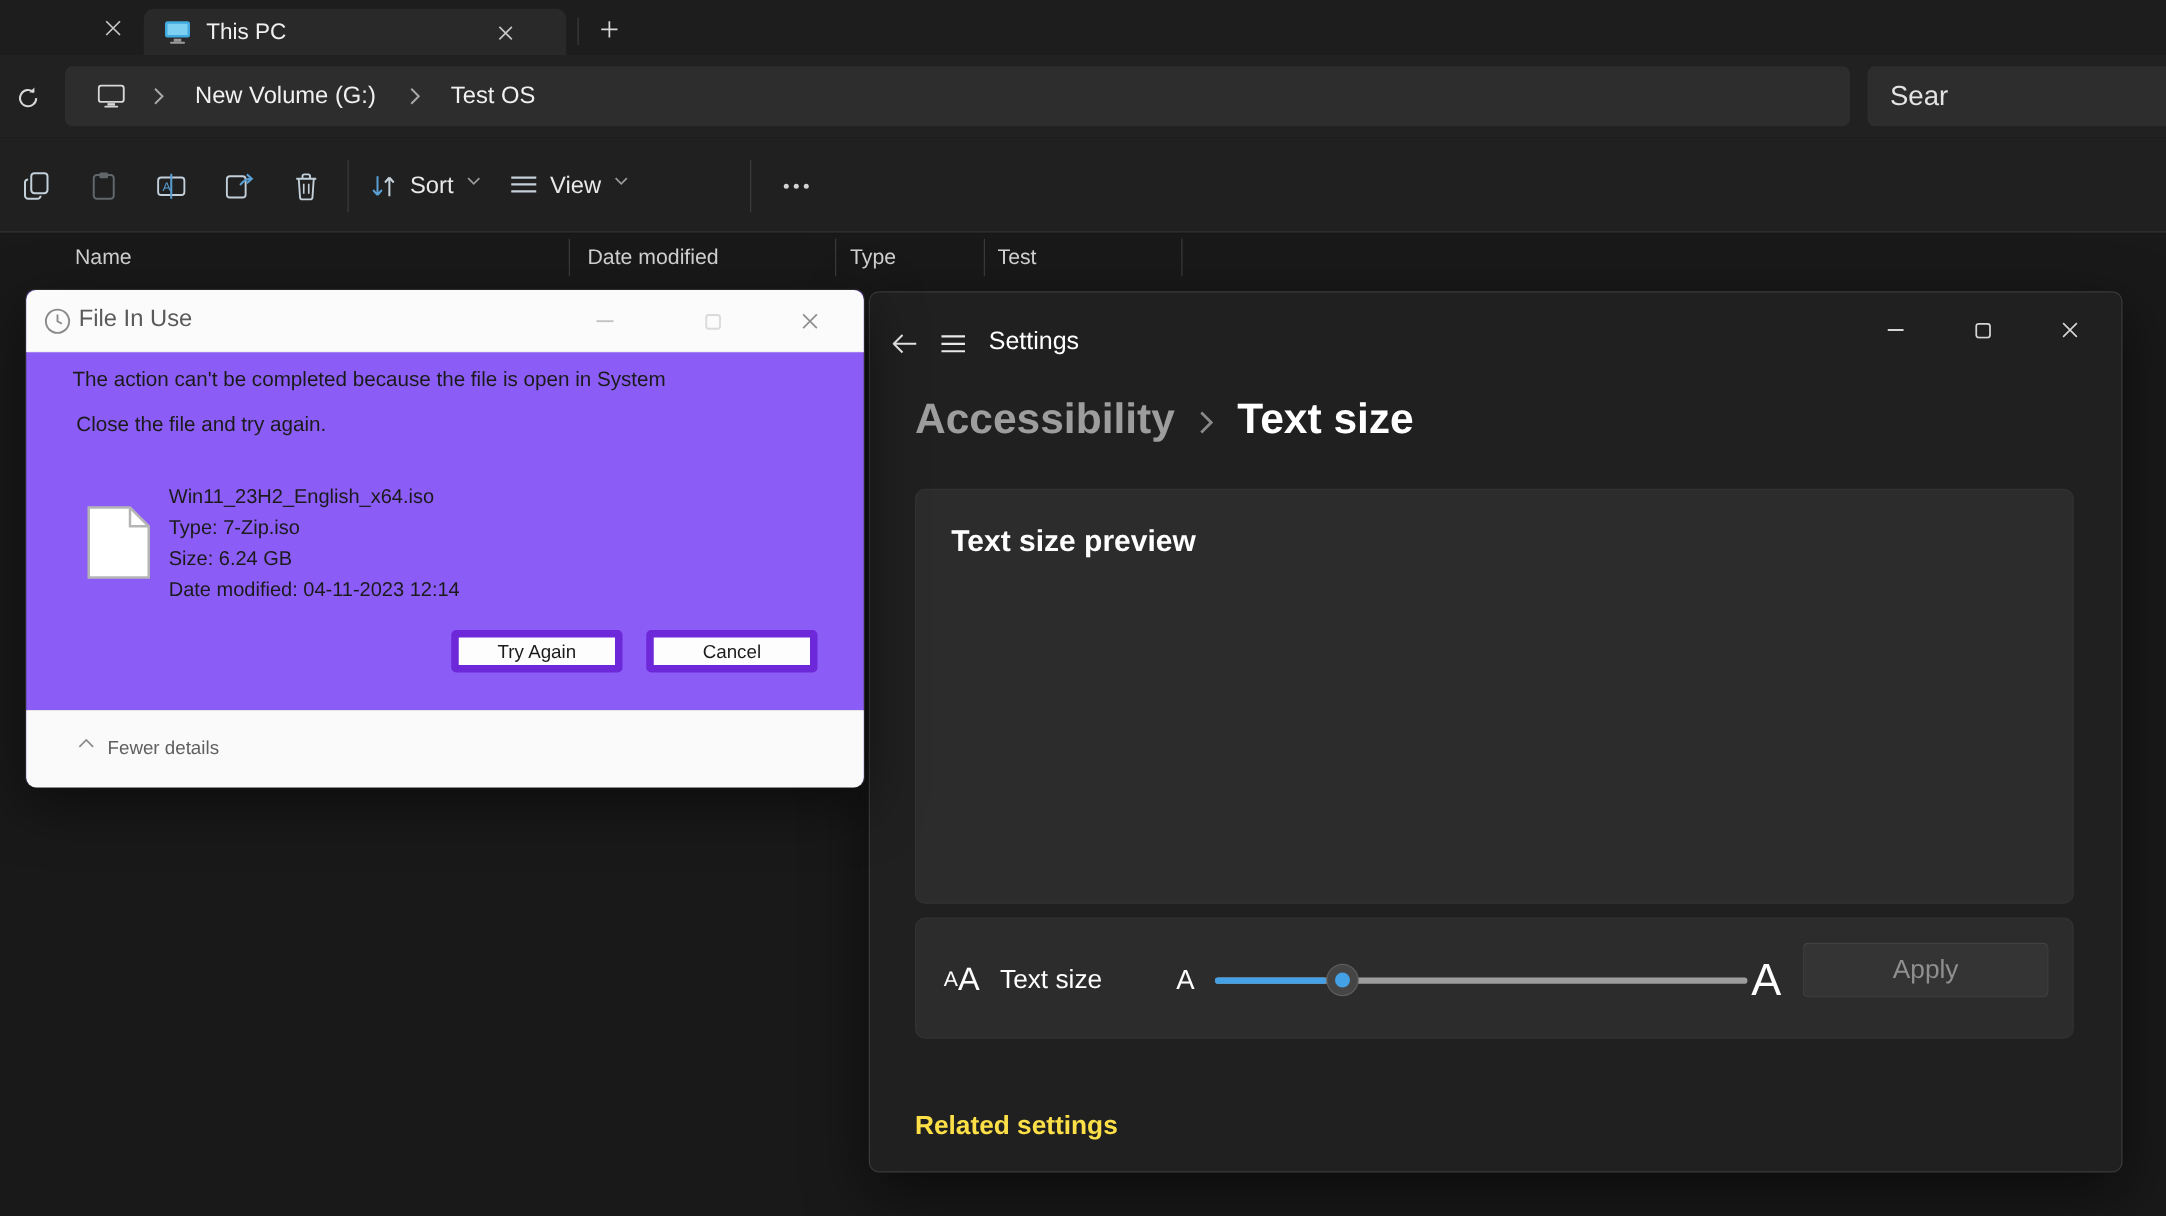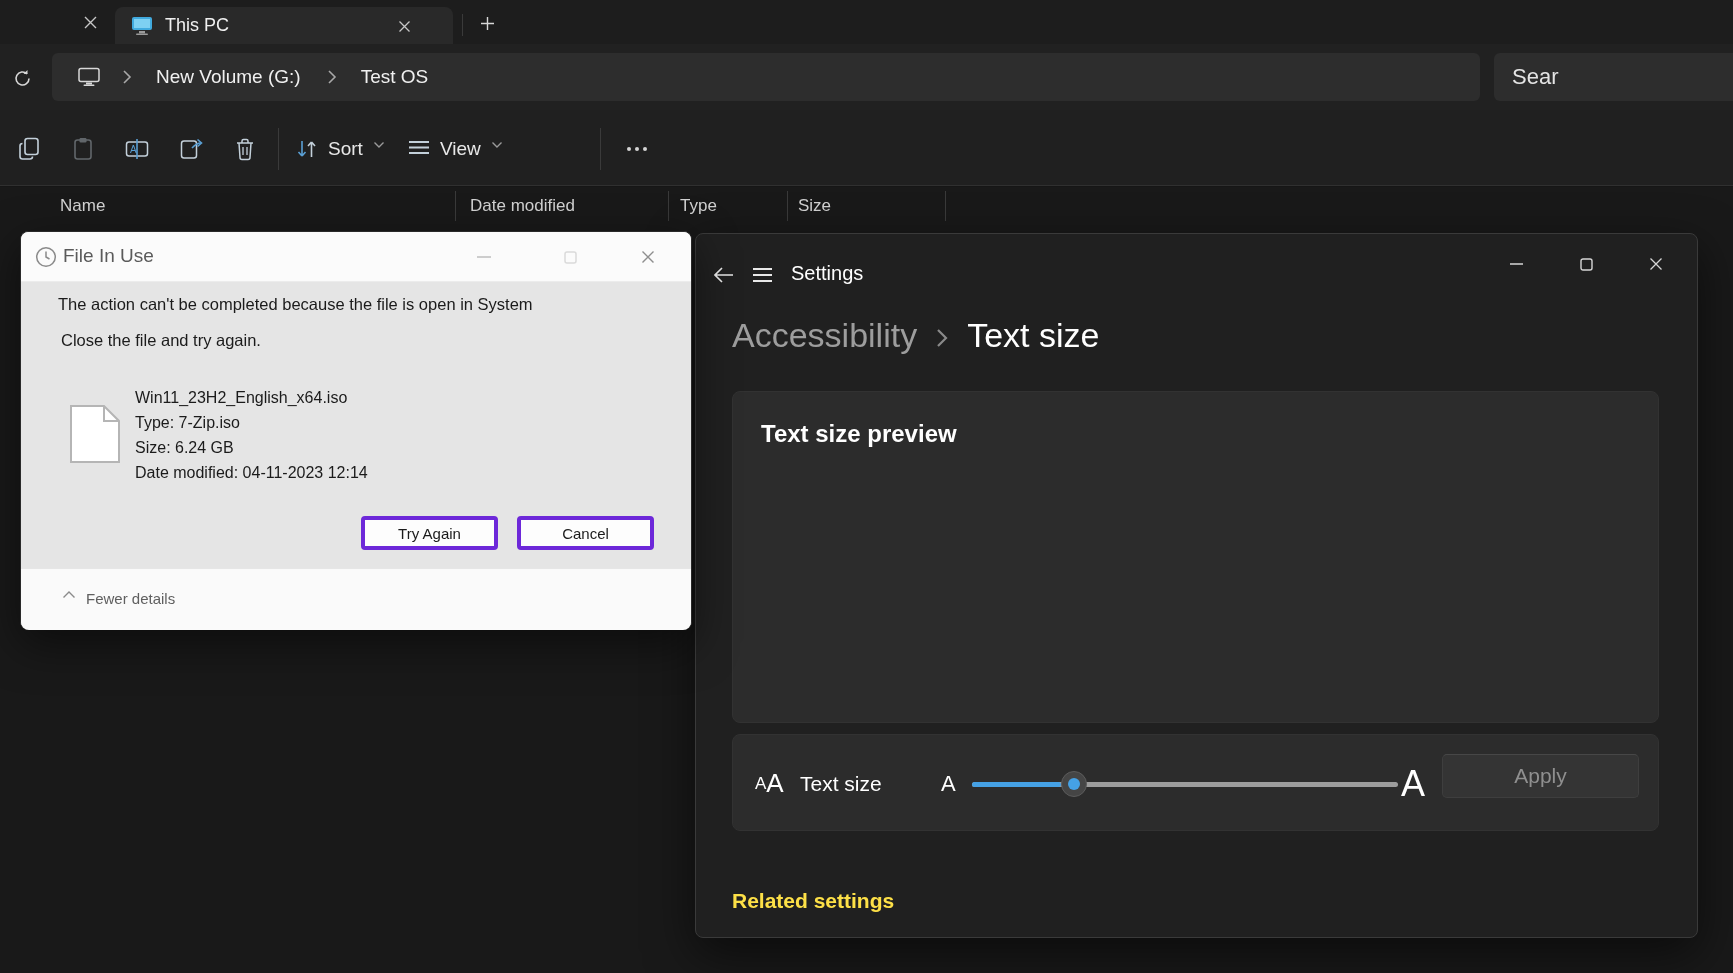--- a/index.html
+++ b/index.html
@@ -33,49 +33,49 @@
   .tool-group { position:absolute; top:20px; height:38px; display:flex; align-items:center; color:#e8e8e8; font-size:19px; }
   .tool-group .gchev { margin-left:10px; color:#9a9a9a; margin-top:-8px; }
   .tool-group .glabel { margin-left:10px; }
 
   .contentpane { position:absolute; left:0; top:187px; width:1733px; height:786px; background:#191919; }
   .colheaders { position:absolute; left:0; top:0; width:1733px; height:40px; color:#d2d2d2; font-size:17px; }
   .colheader { position:absolute; top:9px; }
   .coldiv { position:absolute; top:4px; width:1px; height:30px; background:#3a3a3a; }
 
   
-  .dialog { position:absolute; left:20px; top:231px; width:672px; height:399px; background:#e5e5e5; border-radius:8px; box-shadow:0 14px 44px rgba(0,0,0,.5); z-index:30; border:1px solid #2a2a2a; }
+  .dialog { position:absolute; left:20px; top:231px; width:672px; height:399px; background:#8b5cf6; border-radius:8px; box-shadow:0 14px 44px rgba(0,0,0,.5); z-index:30; border:1px solid #2a2a2a; }
   .dlg-titlebar { position:absolute; left:0; top:0; width:100%; height:50px; background:#fbfbfb; border-bottom:1px solid #ececec; border-radius:8px 8px 0 0; }
   .dlg-clock { position:absolute; left:14px; top:14px; color:#8a8a8a; }
   .dlg-title { position:absolute; left:42px; top:13px; font-size:19px; color:#5a5a5a; }
   .dlg-ctl { position:absolute; top:11px; width:30px; height:28px; display:flex; align-items:center; justify-content:center; }
   .dlg-min { left:448px; color:#c2c2c2; }
   .dlg-max { left:534px; color:#dadada; }
   .dlg-close { left:612px; color:#8e8e8e; }
   .dlg-message { position:absolute; left:37px; top:63px; font-size:16.5px; color:#1b1b1b; }
   .dlg-instruction { position:absolute; left:40px; top:99px; font-size:16.5px; color:#1b1b1b; }
   .dlg-fileicon { position:absolute; left:48px; top:172px; color:#b5b5b5; }
   .dlg-fileinfo { position:absolute; left:114px; top:153px; font-size:16px; color:#1b1b1b; line-height:25px; }
-  .dlg-btn { position:absolute; top:284px; width:137px; height:34px; background:#fdfdfd; border:4px solid #6d28d9; border-radius:4px; font-size:15px; color:#1b1b1b; display:flex; align-items:center; justify-content:center; }
+  .dlg-btn { position:absolute; top:272px; width:137px; height:34px; background:#fdfdfd; border:6px solid #6d28d9; border-radius:4px; font-size:15px; color:#1b1b1b; display:flex; align-items:center; justify-content:center; }
   .dlg-btn.try { left:340px; }
   .dlg-btn.cancel { left:496px; }
   .dlg-footer { position:absolute; left:0; top:336px; width:100%; height:62px; background:#fafafa; border-top:1px solid #e6e6e6; border-radius:0 0 8px 8px; }
   .fewer { position:absolute; left:41px; top:21px; display:flex; align-items:flex-start; color:#5f5f5f; font-size:15px; }
   .fewer .chev-up { margin-right:10px; color:#8a8a8a; }
 
   
   .settings { position:absolute; left:695px; top:233px; width:1003px; height:705px; background:#202020; border:1px solid #3a3a3a; border-radius:8px; box-shadow:0 16px 48px rgba(0,0,0,.55); z-index:20; overflow:hidden; }
   .st-back { position:absolute; left:12px; top:26px; width:32px; height:30px; display:flex; align-items:center; justify-content:center; color:#e8e8e8; }
   .st-burger { position:absolute; left:50px; top:26px; width:32px; height:30px; display:flex; align-items:center; justify-content:center; color:#e8e8e8; }
   .st-title { position:absolute; left:95px; top:28px; font-size:20px; color:#ffffff; }
   .st-ctl { position:absolute; top:14px; width:44px; height:32px; display:flex; align-items:center; justify-content:center; color:#d6d6d6; }
   .st-min { left:798px; }
   .st-max { left:868px; }
   .st-close { left:938px; }
-  .st-heading { position:absolute; left:36px; top:82px; display:flex; align-items:center; font-size:34px; font-weight:400; }
+  .st-heading { position:absolute; left:36px; top:82px; display:flex; align-items:center; font-size:34px; font-weight:700; }
   .st-h-section { color:#9d9d9d; }
   .st-h-sep { margin:4px 18px 0 18px; color:#8a8a8a; }
   .st-h-page { color:#ffffff; }
 
   .card { position:absolute; background:#2c2c2c; border:1px solid #323232; border-radius:8px; }
   .card-preview { left:36px; top:157px; width:927px; height:332px; }
   .pv-title { position:absolute; left:28px; top:28px; font-size:24px; font-weight:700; color:#ffffff; }
   .pv-body { position:absolute; left:28px; top:82px; width:878px; font-size:29px; line-height:47px; color:#e2e2e2; }
 
   .card-row { left:36px; top:500px; width:927px; height:97px; }
@@ -237,21 +237,21 @@
   </div>
 
   <div class="contentpane">
     <div class="colheaders">
       <span class="colheader" style="left:60px">Name</span>
       <div class="coldiv" style="left:455px"></div>
       <span class="colheader" style="left:470px">Date modified</span>
       <div class="coldiv" style="left:668px"></div>
       <span class="colheader" style="left:680px">Type</span>
       <div class="coldiv" style="left:787px"></div>
-      <span class="colheader" style="left:798px">Size</span>
+      <span class="colheader" style="left:798px">Test</span>
       <div class="coldiv" style="left:945px"></div>
     </div>
   </div>
 
   <div class="dialog">
     <div class="dlg-titlebar">
       <span class="dlg-clock">
         <svg width="22" height="22" viewBox="0 0 22 22">
             <circle cx="11" cy="11" r="9.3" stroke="currentColor" stroke-width="1.5" fill="none"></circle>
             <path d="M11 5.5V11l3.5 2" stroke="currentColor" stroke-width="1.5" fill="none"></path>

